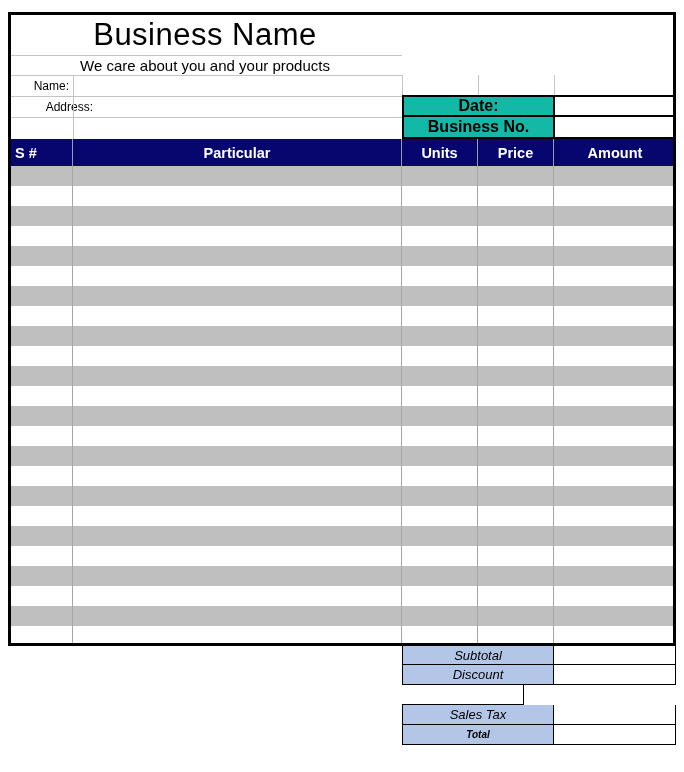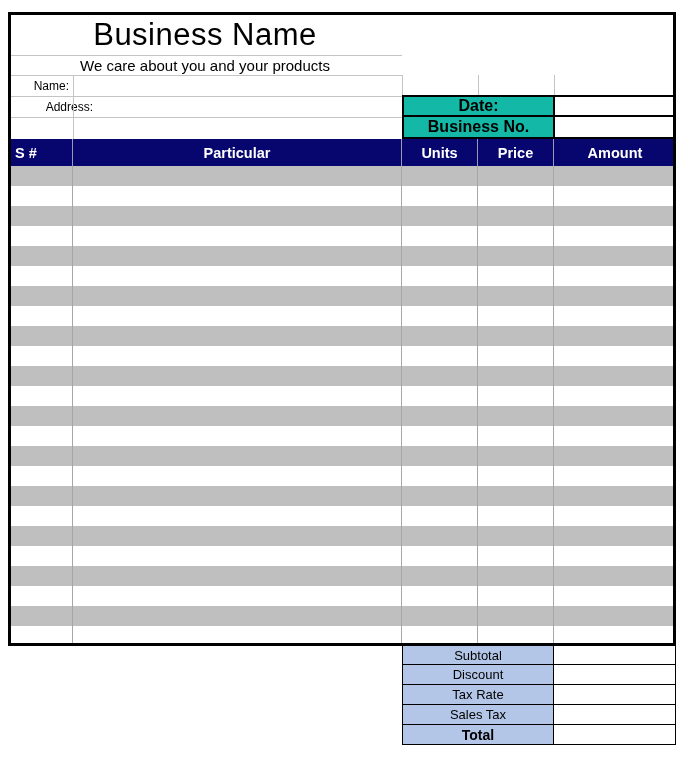--- a/index.html
+++ b/index.html
@@ -82,25 +82,25 @@
   .trow.stripe { background: #BFBFBF; }
   .trow.plain { background: #FFFFFF; }
   .tcell { height: 20px; border-right: 1px solid #a6a6a6; }
   .tcell:last-child { border-right: none; }
 
   
   .summary { position: absolute; left: 394px; top: 633px; width: 274px; z-index: 7; }
   .srow { display: flex; height: 20px; }
   .slabel {
     width: 152px; background: #B4C6E7; border: 1.5px solid #000; border-top: none;
-    display: flex; align-items: center; justify-content: center; font-size: 13px; color: #000;
+    display: flex; align-items: center; justify-content: center; font-size: 13px; color: #000; font-style: italic;
   }
   .svalue { width: 122px; background: #fff; border: 1.5px solid #000; border-top: none; border-left: none; }
   .srow:first-child .slabel, .srow:first-child .svalue { border-top: 1.5px solid #000; }
-  .srow.total .slabel { font-weight: bold; font-size: 14px; }
+  .srow.total .slabel { font-weight: bold; font-size: 10px; }
 </style>
 </head>
 <body>
 
 <div class="sheet">
 
   <div class="biz-title">Business Name</div>
   <div class="biz-tagline">We care about you and your products</div>
 
   <div class="gridline-h" style="left:0; top:43px; width:394px;"></div>
@@ -312,21 +312,20 @@
   <div class="summary">
       <div class="srow">
         <div class="slabel">Subtotal</div>
         <div class="svalue"></div>
       </div>
       <div class="srow">
         <div class="slabel">Discount</div>
         <div class="svalue"></div>
       </div>
       <div class="srow">
-        <div class="slabel">Tax Rate</div>
         <div class="svalue"></div>
       </div>
       <div class="srow">
         <div class="slabel">Sales Tax</div>
         <div class="svalue"></div>
       </div>
       <div class="srow total">
         <div class="slabel">Total</div>
         <div class="svalue"></div>
       </div>

